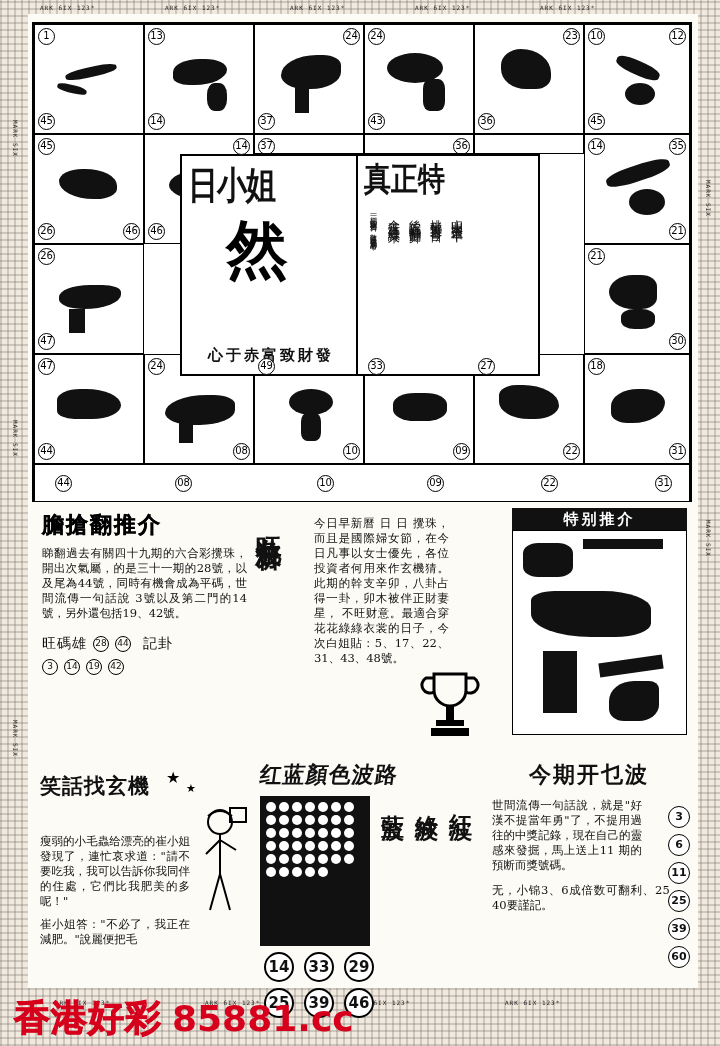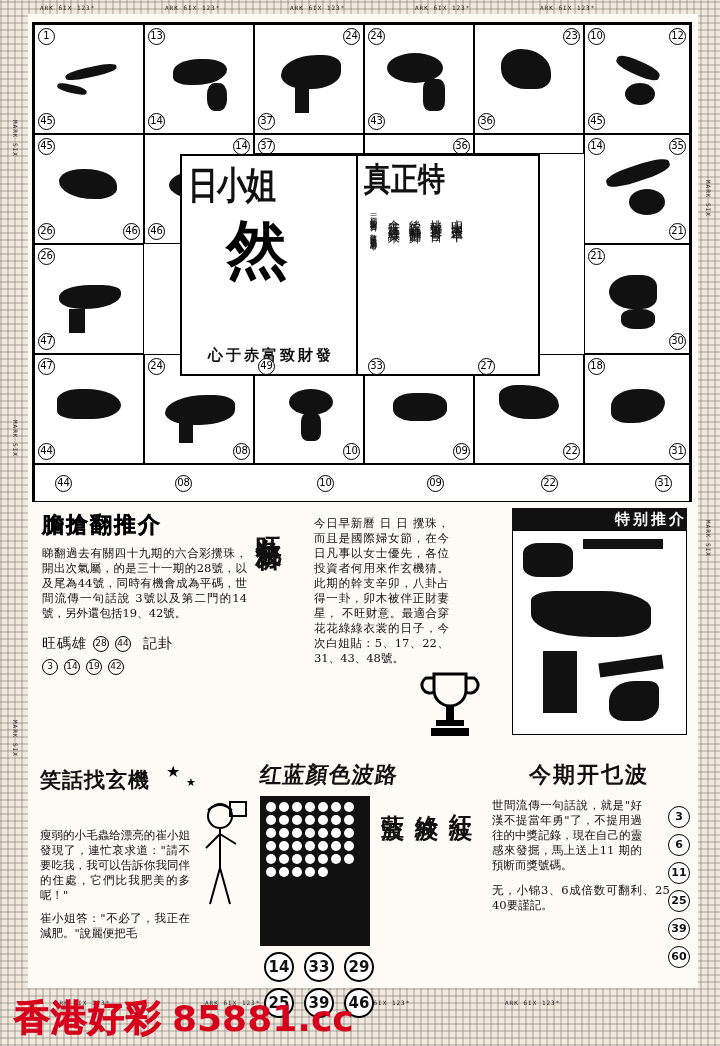--- a/index.html
+++ b/index.html
@@ -469,35 +469,35 @@
     <svg class="trophy" style="left:388px; top:160px;" viewBox="0 0 60 74">
       <path d="M14 6 h32 v16 a16 16 0 0 1 -32 0 z" fill="none" stroke="#000" stroke-width="3"></path>
       <path d="M14 10 h-8 a8 8 0 0 0 8 14" fill="none" stroke="#000" stroke-width="3"></path>
       <path d="M46 10 h8 a8 8 0 0 1 -8 14" fill="none" stroke="#000" stroke-width="3"></path>
       <rect x="26" y="38" width="8" height="14" fill="#000"></rect>
       <rect x="16" y="52" width="28" height="6" fill="#000"></rect>
       <rect x="11" y="60" width="38" height="8" fill="#000"></rect>
     </svg>
 
     <div class="panel" style="left:480px; top:0px; width:175px; height:230px;">
-      <div class="black-box" style="height:22px; font-size:15px; font-weight:bold; text-align:right; line-height:22px; font-family:'DejaVu Serif',serif; letter-spacing:3px;">特别推介</div>
+      <div class="black-box" style="height:22px; font-size:15px; font-weight:bold; text-align:center; line-height:22px; font-family:'DejaVu Serif',serif; letter-spacing:3px;">特别推介</div>
       <div style="position:relative; height:205px; border:1px solid #000; background:#fff; overflow:hidden;">
         <div class="blob" style="left:10px;top:12px;width:50px;height:34px;border-radius:30%;"></div>
         <div class="blob" style="left:70px;top:8px;width:80px;height:10px;"></div>
         <div class="blob" style="left:18px;top:60px;width:120px;height:46px;border-radius:20% 40% 30% 50%;"></div>
         <div class="blob" style="left:30px;top:120px;width:34px;height:62px;"></div>
         <div class="blob" style="left:86px;top:128px;width:64px;height:14px;transform:rotate(-8deg);"></div>
         <div class="blob" style="left:96px;top:150px;width:50px;height:40px;border-radius:50% 20% 40% 30%;"></div>
       </div>
     </div>
   </div>
 
   <div class="bottom">
 
-    <div class="panel" style="left:8px; top:6px; width:210px;">
+    <div class="panel" style="left:8px; top:12px; width:210px;">
       <div class="joke-title">笑話找玄機</div>
       <div class="star" style="left:126px; top:-4px;">★</div>
       <div class="star" style="left:146px; top:10px; font-size:11px;">★</div>
       <div class="body-text" style="margin-top:34px; width:150px;">瘦弱的小毛蟲给漂亮的崔小姐發現了，連忙哀求道："請不要吃我，我可以告訴你我同伴的住處，它們比我肥美的多呢！"</div>
       <div class="body-text" style="margin-top:8px; width:150px;">崔小姐答："不必了，我正在減肥。"說麗便把毛</div>
 
       <svg style="position:absolute; left:150px; top:34px; width:64px; height:120px;" viewBox="0 0 64 120">
         <circle cx="30" cy="16" r="12" fill="none" stroke="#000" stroke-width="2"></circle>
         <path d="M18 10 q12 -10 24 0" fill="none" stroke="#000" stroke-width="2"></path>
         <path d="M30 28 l0 40 M30 34 l-14 14 M30 34 l16 10 M30 68 l-10 36 M30 68 l10 36" stroke="#000" stroke-width="2" fill="none"></path>

